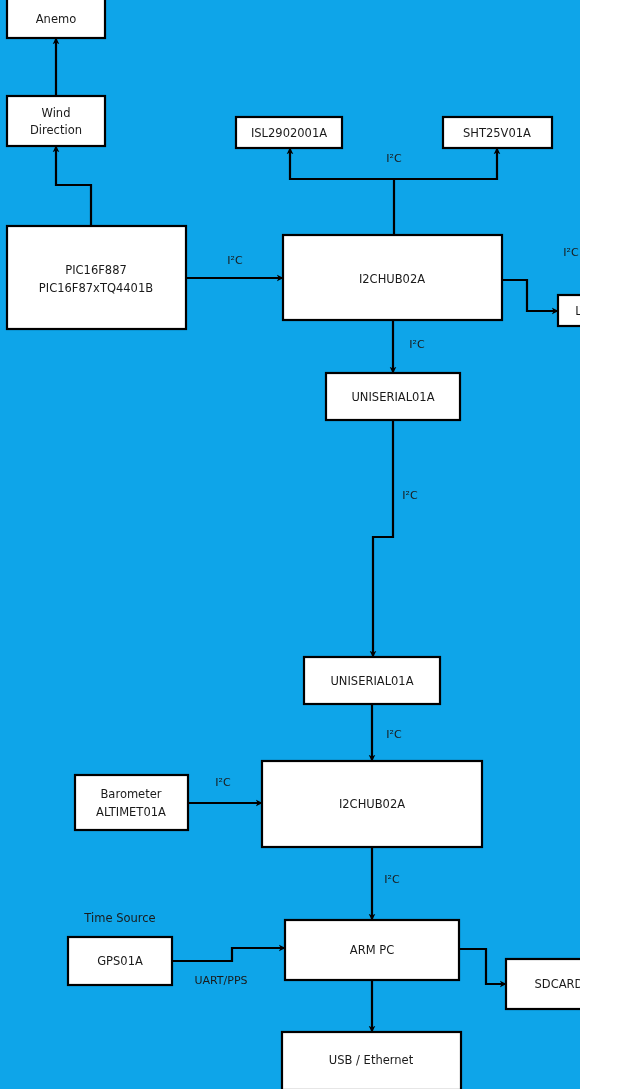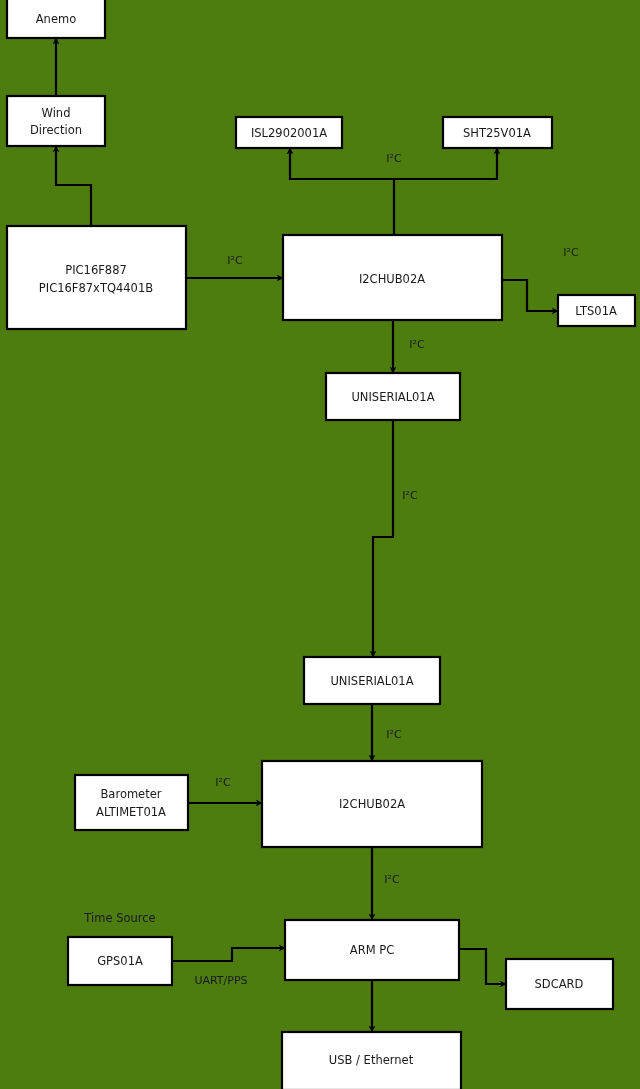--- a/index.html
+++ b/index.html
@@ -2,23 +2,23 @@
 <html><head>
 <meta charset="utf-8">
 <style>
   html, body {
     margin: 0;
     padding: 0;
     background: #ffffff;
   }
   #diagram-root {
     position: relative;
-    width: 640px;
+    width: 580px;
     height: 1089px;
-    background: #4d7c0f;
+    background: #0ea5e9;
     font-family: "DejaVu Sans", sans-serif;
     overflow: hidden;
   }
   svg.diagram-canvas {
     position: absolute;
     top: 0;
     left: 0;
     width: 640px;
     height: 1089px;
   }

